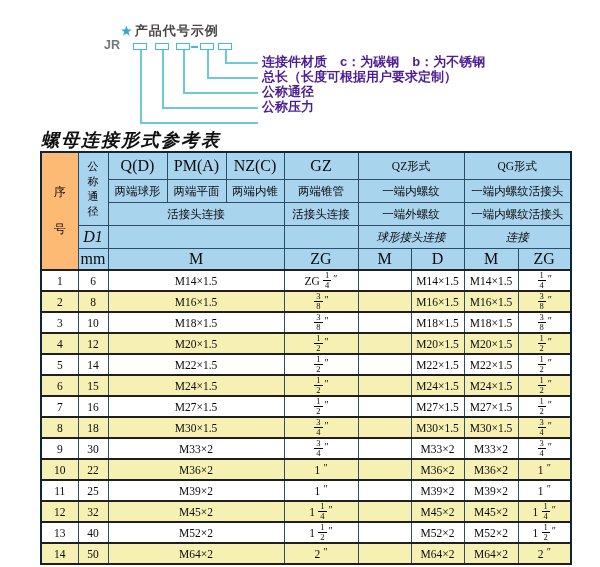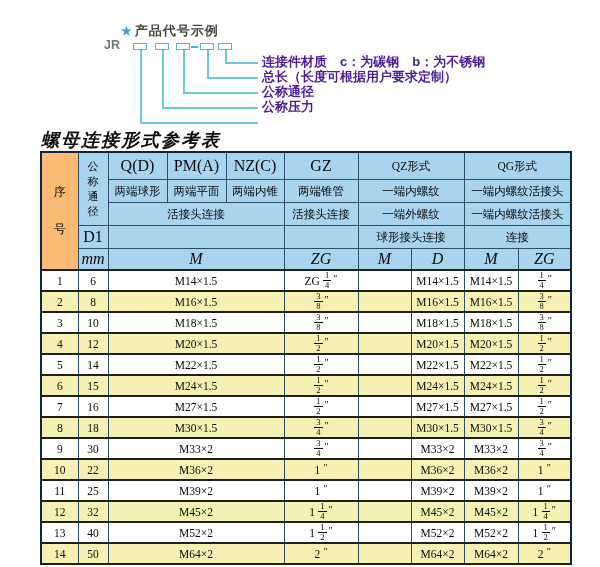--- a/index.html
+++ b/index.html
@@ -23,22 +23,22 @@
 
   
   table.tbl{position:absolute;left:40px;top:151px;width:530px;border-collapse:collapse;table-layout:fixed;
     font-family:"Liberation Serif","DejaVu Serif",serif;font-size:11.5px;color:#0a0a0a;
     border:2px solid #0e2639;}
   .tbl th,.tbl td{border:1px solid #2b4d68;text-align:center;vertical-align:middle;padding:0 1px;overflow:hidden;font-weight:normal;}
   .tbl thead th{background:#a9d4ee;}
   .tbl thead tr.hr1 th{height:26px;}
   .tbl thead tr.hr2 th{height:22px;margin-left:44px;}
   .tbl thead tr.hr3 th{height:22px;}
-  .tbl thead tr.hr4 th{height:22px;}
-  .tbl thead tr.hr5 th{height:20px;font-style:italic;}
+  .tbl thead tr.hr4 th{height:22px;font-style:italic;}
+  .tbl thead tr.hr5 th{height:20px;}
   .tbl tbody tr{height:21px;}
   .tbl tbody td{border-top:2px solid #1f1f1f;border-bottom:2px solid #1f1f1f;background:#ffffff;}
   .tbl tbody tr.even td{background:#f6f1b3;}
   .tbl thead th.seqcell{background:#fdba74;}
   .stack{display:inline-block;width:1.1em;word-break:break-all;line-height:1.35;font-size:11px;}
   .stack.seq{font-size:12px;line-height:3.1;}
   .lat{font-size:16px;}
 
   
   .frac{display:inline-block;text-align:center;vertical-align:-32%;line-height:1.05;font-size:8.5px;margin:0 1px;}

